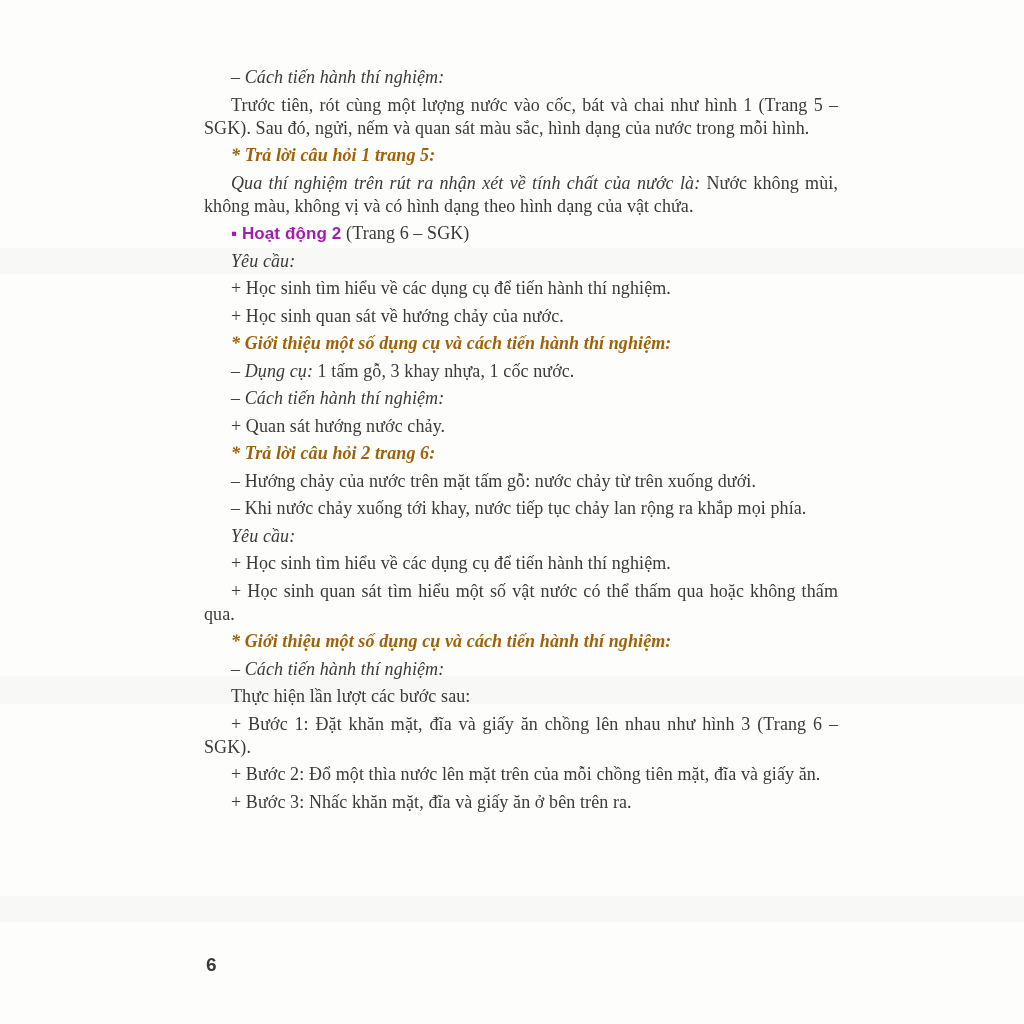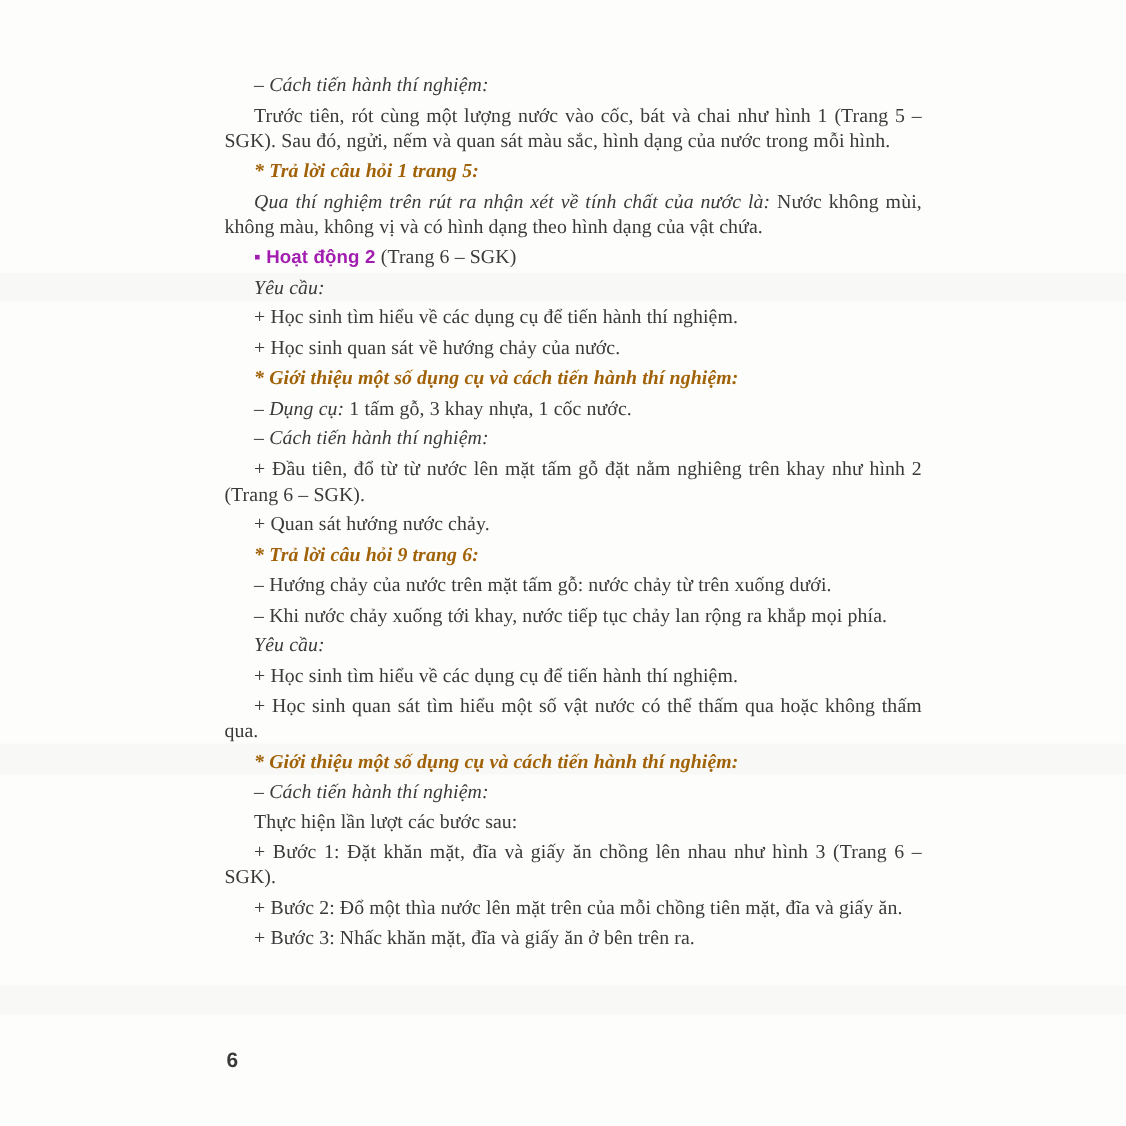--- a/index.html
+++ b/index.html
@@ -64,23 +64,22 @@
       <p><span class="seg-regular">Trước tiên, rót cùng một lượng nước vào cốc, bát và chai như hình 1 (Trang 5 – SGK). Sau đó, ngửi, nếm và quan sát màu sắc, hình dạng của nước trong mỗi hình.</span></p>
       <p><span class="seg-bold-italic">* Trả lời câu hỏi 1 trang 5:</span></p>
       <p><span class="seg-italic">Qua thí nghiệm trên rút ra nhận xét về tính chất của nước là: </span><span class="seg-regular">Nước không mùi, không màu, không vị và có hình dạng theo hình dạng của vật chứa.</span></p>
       <p><span class="seg-bold-sans">▪ Hoạt động 2 </span><span class="seg-regular">(Trang 6 – SGK)</span></p>
       <p><span class="seg-italic">Yêu cầu:</span></p>
       <p><span class="seg-regular">+ Học sinh tìm hiểu về các dụng cụ để tiến hành thí nghiệm.</span></p>
       <p><span class="seg-regular">+ Học sinh quan sát về hướng chảy của nước.</span></p>
       <p><span class="seg-bold-italic">* Giới thiệu một số dụng cụ và cách tiến hành thí nghiệm:</span></p>
       <p><span class="seg-italic">– Dụng cụ:</span><span class="seg-regular"> 1 tấm gỗ, 3 khay nhựa, 1 cốc nước.</span></p>
       <p><span class="seg-italic">– Cách tiến hành thí nghiệm:</span></p>
-      <p><span class="seg-regular">+ Đầu tiên, đổ từ từ nước lên mặt tấm gỗ đặt nằm nghiêng trên khay như hình 2 (Trang 6 – SGK).</span></p>
       <p><span class="seg-regular">+ Quan sát hướng nước chảy.</span></p>
-      <p><span class="seg-bold-italic">* Trả lời câu hỏi 9 trang 6:</span></p>
+      <p><span class="seg-bold-italic">* Trả lời câu hỏi 2 trang 6:</span></p>
       <p><span class="seg-regular">– Hướng chảy của nước trên mặt tấm gỗ: nước chảy từ trên xuống dưới.</span></p>
       <p><span class="seg-regular">– Khi nước chảy xuống tới khay, nước tiếp tục chảy lan rộng ra khắp mọi phía.</span></p>
       <p><span class="seg-italic">Yêu cầu:</span></p>
       <p><span class="seg-regular">+ Học sinh tìm hiểu về các dụng cụ để tiến hành thí nghiệm.</span></p>
       <p><span class="seg-regular">+ Học sinh quan sát tìm hiểu một số vật nước có thể thấm qua hoặc không thấm qua.</span></p>
       <p><span class="seg-bold-italic">* Giới thiệu một số dụng cụ và cách tiến hành thí nghiệm:</span></p>
       <p><span class="seg-italic">– Cách tiến hành thí nghiệm:</span></p>
       <p><span class="seg-regular">Thực hiện lần lượt các bước sau:</span></p>
       <p><span class="seg-regular">+ Bước 1: Đặt khăn mặt, đĩa và giấy ăn chồng lên nhau như hình 3 (Trang 6 – SGK).</span></p>
       <p><span class="seg-regular">+ Bước 2: Đổ một thìa nước lên mặt trên của mỗi chồng tiên mặt, đĩa và giấy ăn.</span></p>

